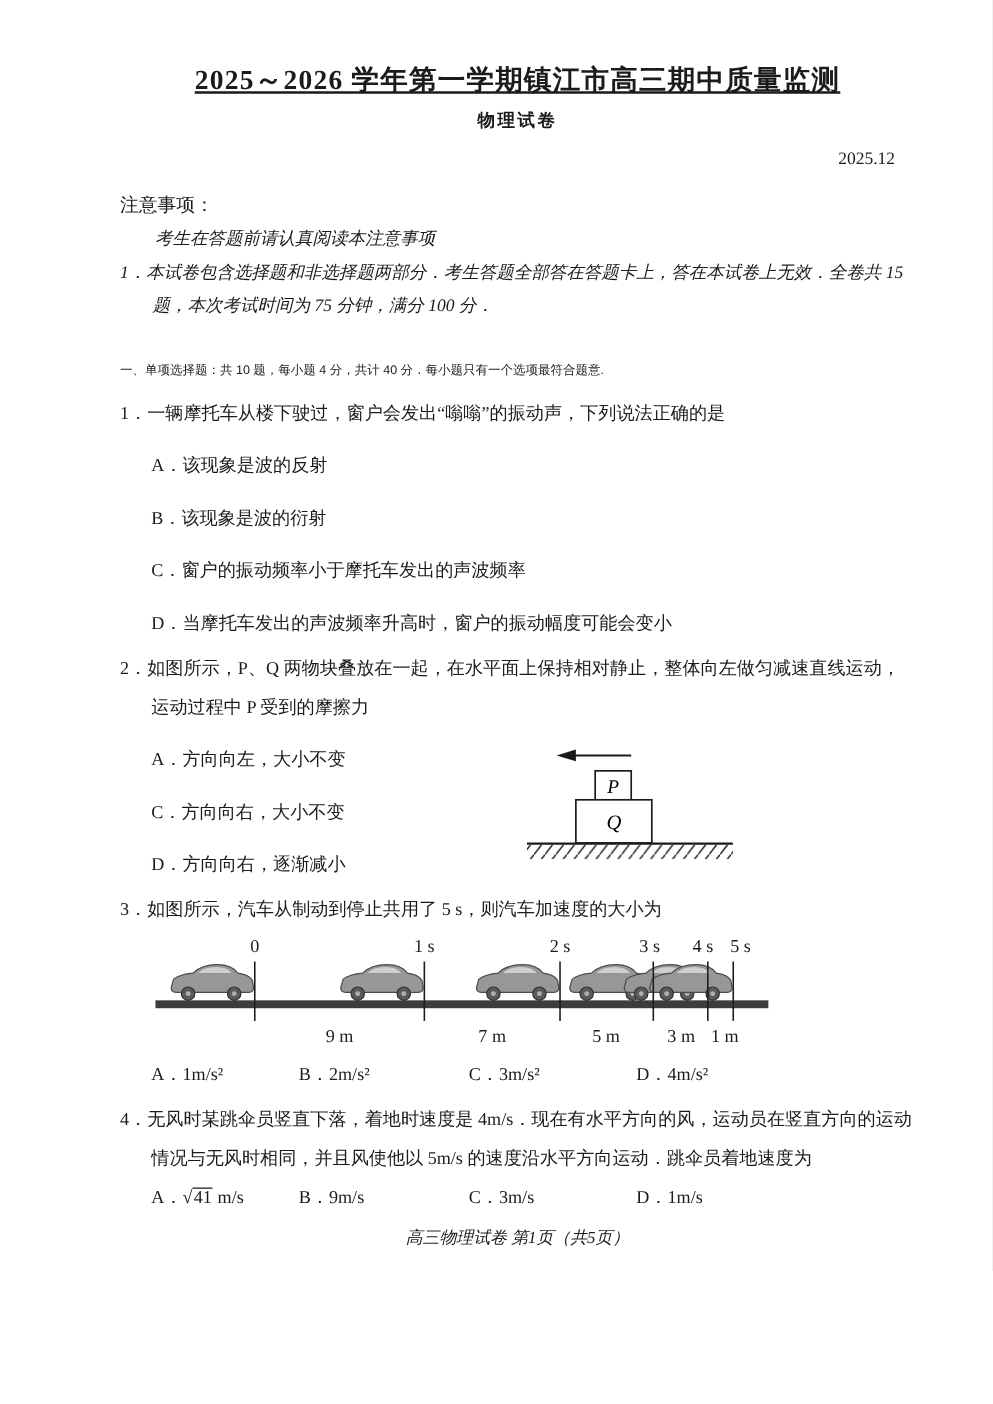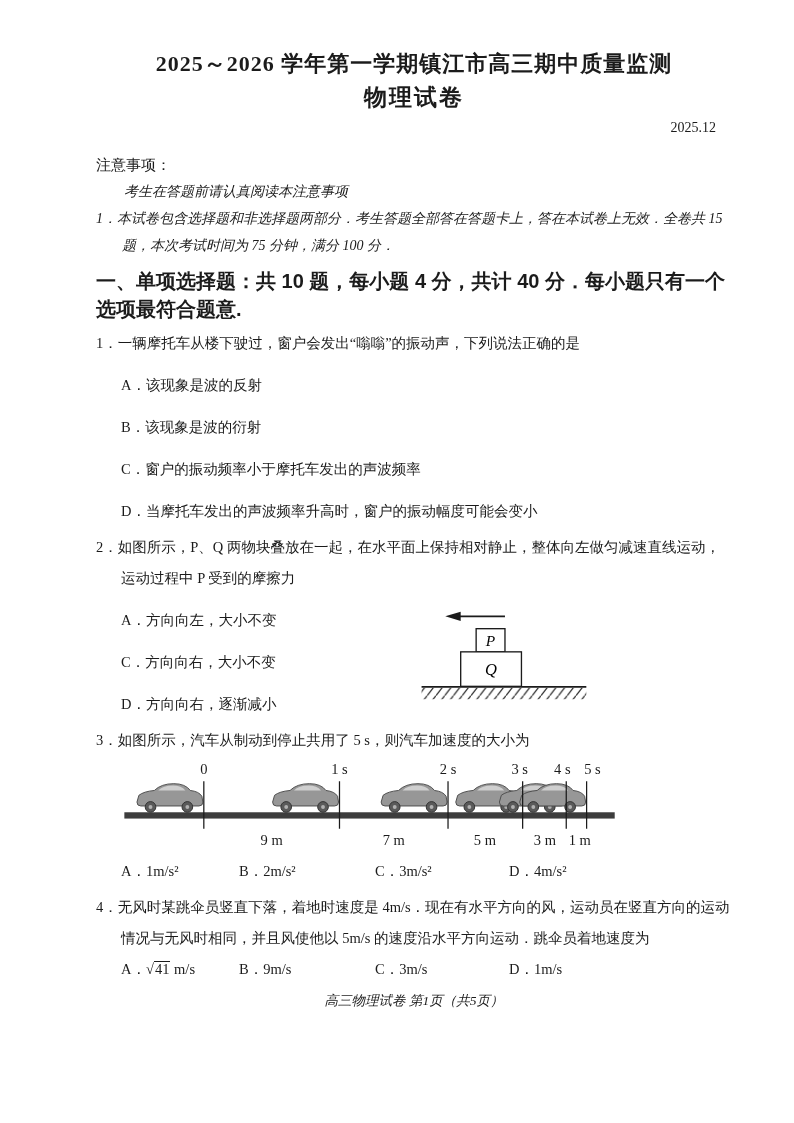--- a/index.html
+++ b/index.html
@@ -12,42 +12,43 @@
     color: #1b1b1b;
     overflow: hidden;
   }
   .content { padding: 48px 62px 0 96px; }
 
   
   .exam-title {
     margin: 0; text-align: center;
     font-size: 22px; font-weight: 700; line-height: 32px;
     letter-spacing: 1px;
+    text-decoration: underline;
   }
   .exam-subtitle {
     margin: 2px 0 0 0; text-align: center;
-    font-size: 23px; font-weight: 700; line-height: 32px;
+    font-size: 14px; font-weight: 700; line-height: 32px;
     letter-spacing: 2px;
   }
   .exam-date {
     margin-top: 4px; text-align: right; padding-right: 16px;
     font-size: 14px; line-height: 20px;
   }
 
   
   .notice { margin-top: 14px; }
   .notice-heading { font-weight: 400; font-size: 15px; line-height: 26px; font-family: "Liberation Sans", sans-serif; }
   .kai { font-style: italic; }
   .notice-intro { margin-left: 28px; font-size: 14px; line-height: 27px; }
   .notice-item { font-size: 14px; line-height: 27px; padding-left: 26px; text-indent: -26px; }
 
   
   .section-heading {
-    margin-top: 8px;
-    font-weight: 700; font-size: 20px; line-height: 28px;
+    margin-top: 24px;
+    font-weight: 400; font-size: 10px; line-height: 28px;
     font-family: "Liberation Sans", sans-serif;
   }
 
   
   .question { margin-top: 5px; }
   .stem { font-size: 14.5px; line-height: 31px; padding-left: 25px; text-indent: -25px; }
   .options-col { margin-left: 25px; }
   .options-col .opt { font-size: 14.5px; line-height: 31px; margin-top: 11px; }
   .options-row {
     margin-left: 25px; display: grid;

